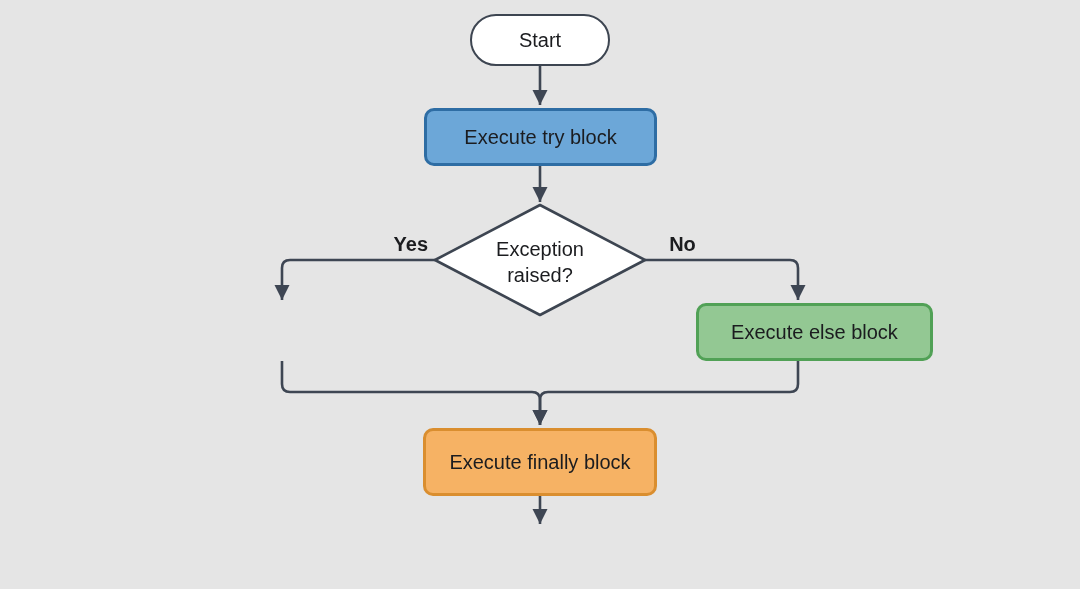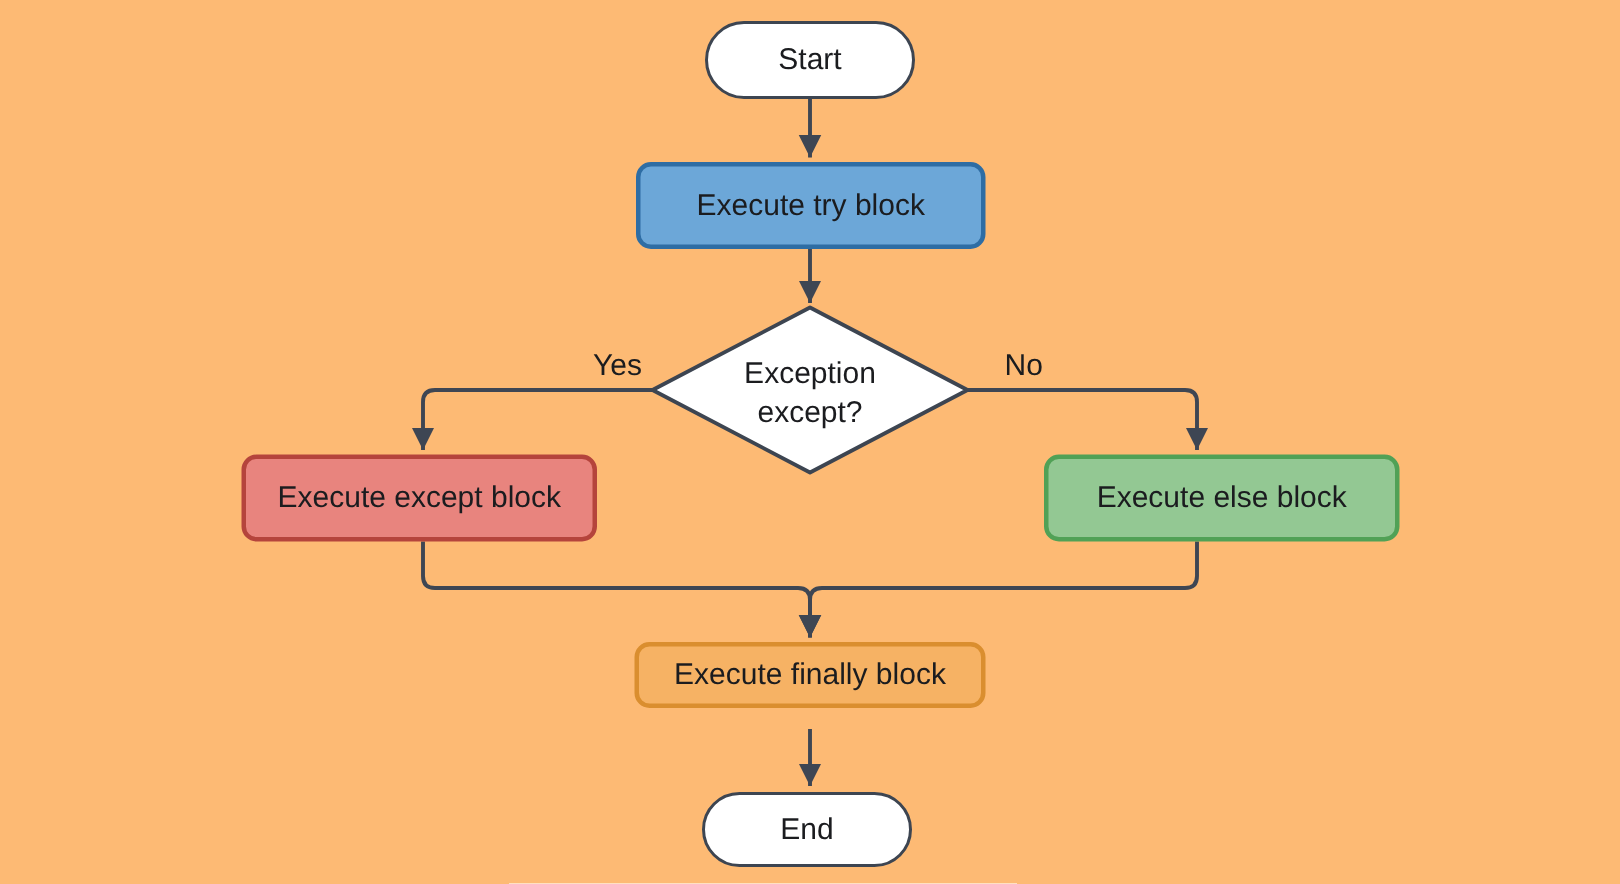--- a/index.html
+++ b/index.html
@@ -1,20 +1,20 @@
 <!DOCTYPE html>
 <html><head>
 <meta charset="utf-8">
 <style>
   html, body { margin: 0; padding: 0; background: #ffffff; }
   .canvas {
     position: relative;
     width: 1080px;
     height: 589px;
-    background: #fdba74;
+    background: #e5e5e5;
     font-family: "Liberation Sans", sans-serif;
     overflow: hidden;
   }
   svg.edge-layer {
     position: absolute;
     left: 0; top: 0;
     width: 1080px; height: 589px;
   }
   .edge {
     fill: none;
@@ -39,20 +39,21 @@
     background: #ffffff;
   }
   .process {
     border: 3px solid;
     border-radius: 10px;
   }
   .edge-label {
     position: absolute;
     font-size: 20px;
     color: #1b1c1f;
+    font-weight: bold;
   }
   .decision-text {
     position: absolute;
     font-size: 20px;
     color: #1b1c1f;
     text-align: center;
     line-height: 26px;
   }
 </style>
 </head>
@@ -85,35 +86,29 @@
   </svg>
 
   <div class="node terminator" style="left: 470px; top: 14px; width: 140px; height: 52px; background-color: rgb(255, 255, 255); border-color: rgb(61, 69, 81);">
     <span>Start</span>
   </div>
 
   <div class="node process" style="left: 424px; top: 108px; width: 233px; height: 58px; background-color: rgb(108, 167, 216); border-color: rgb(46, 109, 164);">
     <span>Execute try block</span>
   </div>
 
-  <div class="decision-text" style="left:480px; top:236px; width:120px;">Exception except?</div>
+  <div class="decision-text" style="left:480px; top:236px; width:120px;">Exception raised?</div>
 
   <div class="edge-label" style="left:373px; top:233px; width:55px; text-align:right;">Yes</div>
 
   <div class="edge-label" style="left:655px; top:233px; width:55px; text-align:center;">No</div>
 
-  <div class="node process" style="left: 161px; top: 303px; width: 237px; height: 58px; background-color: rgb(232, 132, 126); border-color: rgb(181, 68, 60);">
-    <span>Execute except block</span>
-  </div>
 
   <div class="node process" style="left: 696px; top: 303px; width: 237px; height: 58px; background-color: rgb(147, 200, 147); border-color: rgb(81, 161, 86);">
     <span>Execute else block</span>
   </div>
 
-  <div class="node process" style="left: 423px; top: 428px; width: 234px; height: 44px; background-color: rgb(246, 178, 100); border-color: rgb(218, 142, 47);">
+  <div class="node process" style="left: 423px; top: 428px; width: 234px; height: 68px; background-color: rgb(246, 178, 100); border-color: rgb(218, 142, 47);">
     <span>Execute finally block</span>
   </div>
 
-  <div class="node terminator" style="left: 468px; top: 528px; width: 140px; height: 50px; background-color: rgb(255, 255, 255); border-color: rgb(61, 69, 81);">
-    <span>End</span>
-  </div>
 
 </div>
 
 </body></html>

